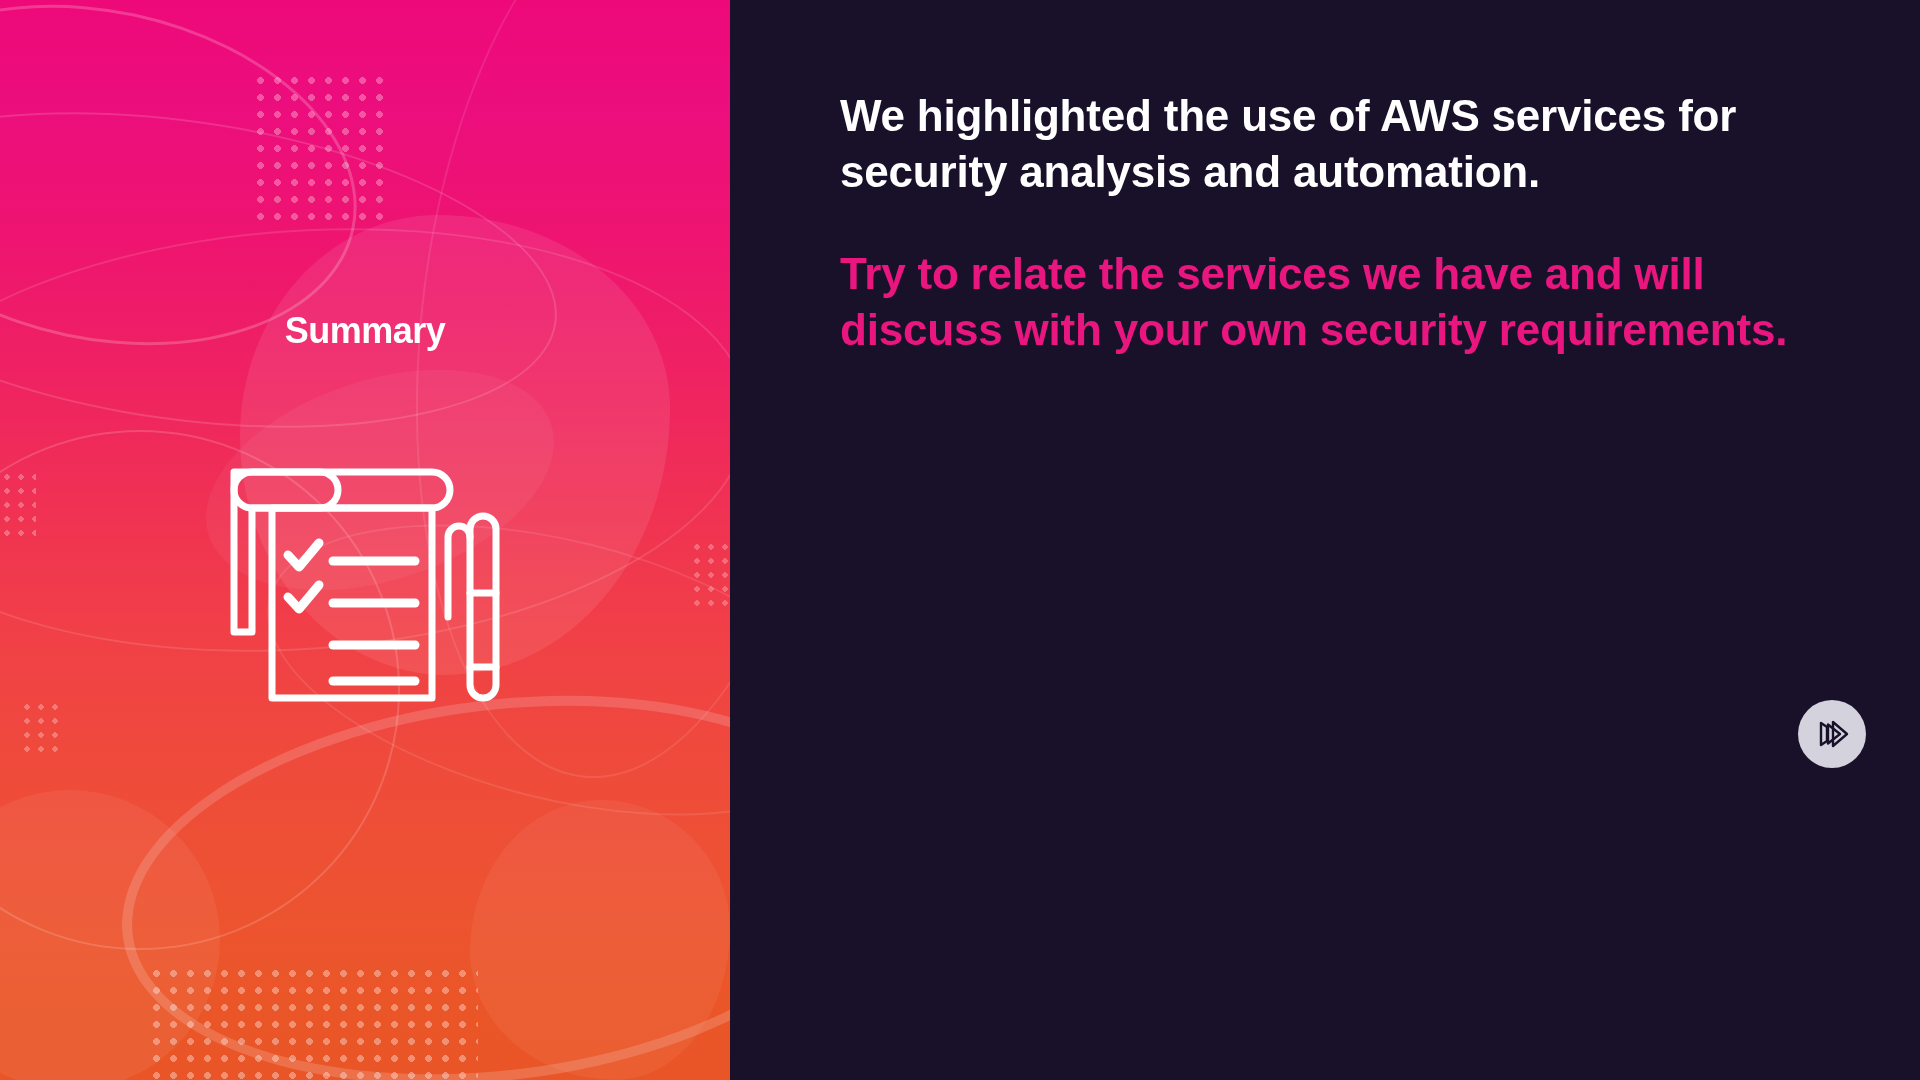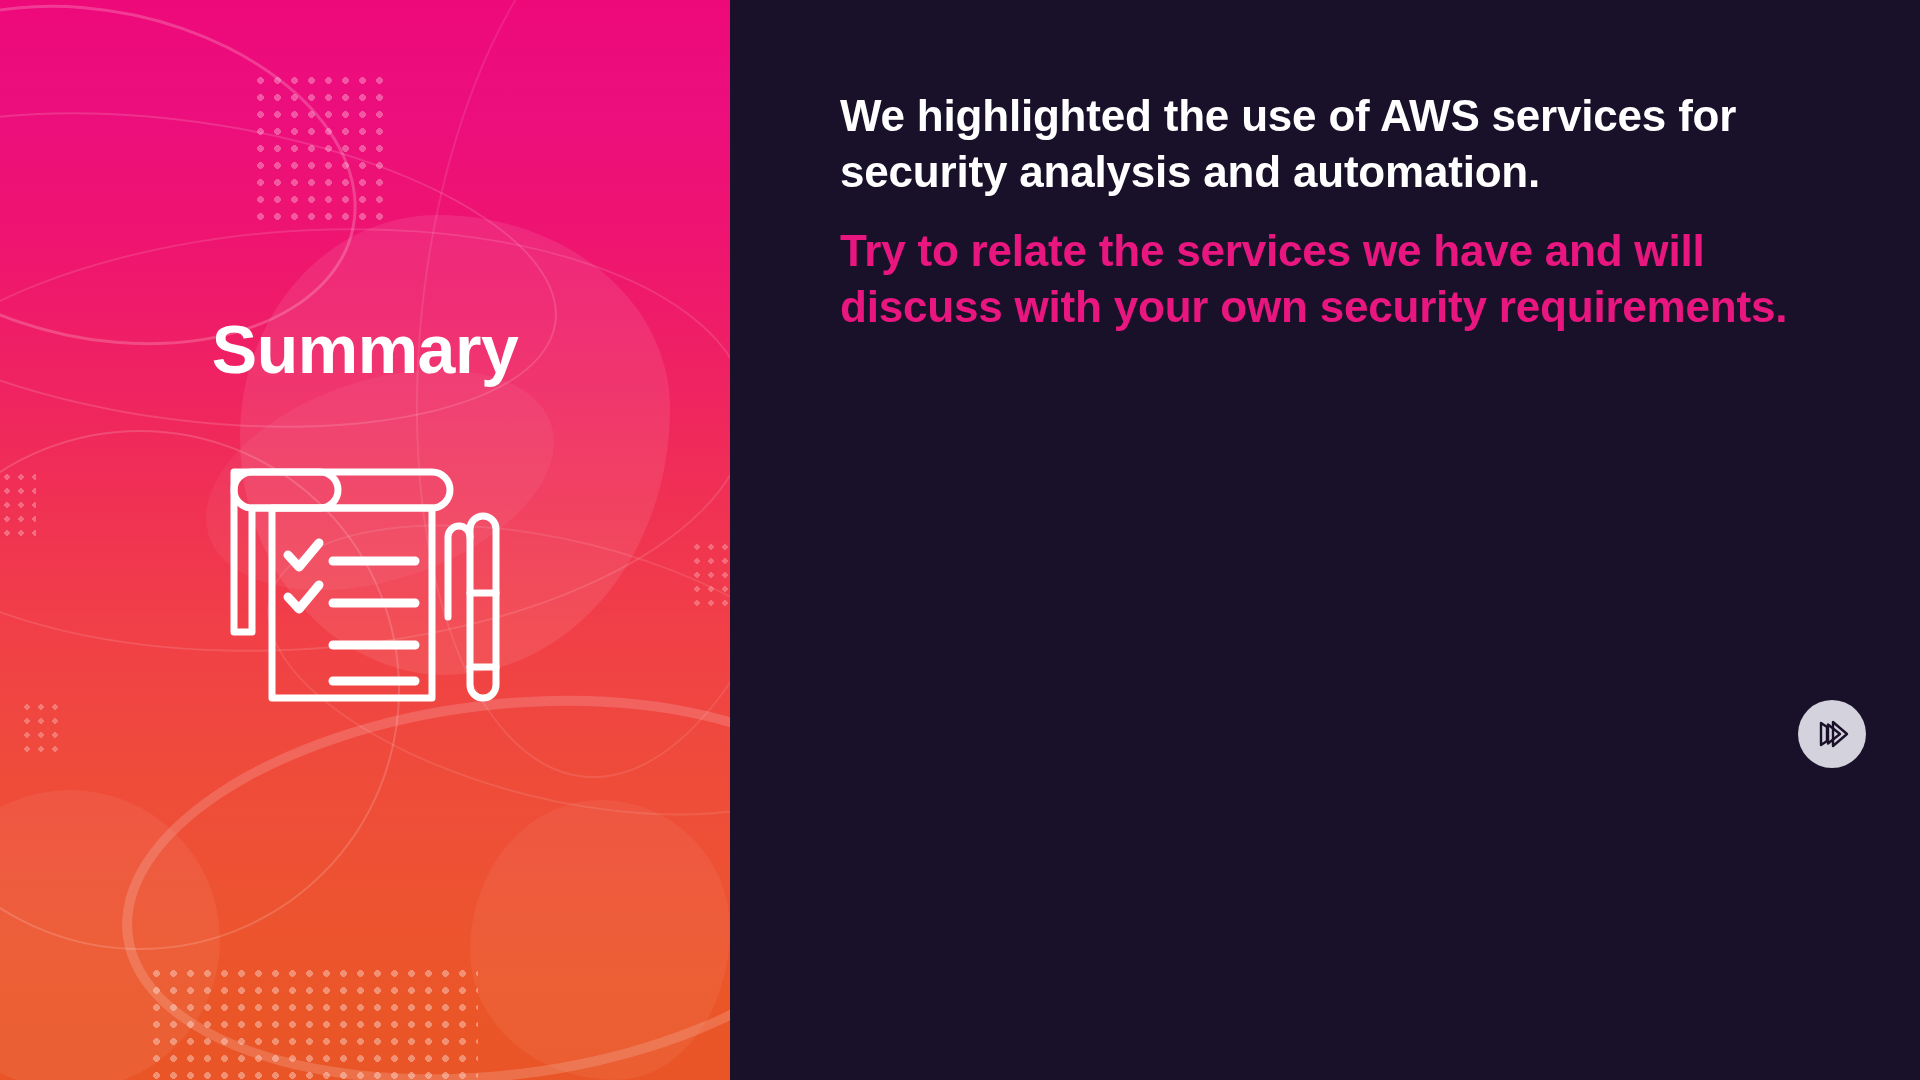--- a/index.html
+++ b/index.html
@@ -84,21 +84,21 @@
                  background-size:14px 14px;
                  background-image:radial-gradient(rgba(255,255,255,0.26) 26%, transparent 28%); }
 
   
   .panel-title {
     position:absolute;
     left:0; right:0;
     top:310px;
     text-align:center;
     color:#ffffff;
-    font-size:68px;
+    font-size:36px;
     font-weight:bold;
     letter-spacing:-0.5px;
     z-index:6;
   }
 
   
   .illustration {
     position:absolute;
     left:200px;
     top:445px;
@@ -119,21 +119,21 @@
   .body-copy {
     max-width:1010px;
   }
   .para {
     font-size:44px;
     font-weight:bold;
     line-height:1.27;
     letter-spacing:-0.2px;
   }
   .para-primary { color:#ffffff; }
-  .para-accent  { color:#ea1680; margin-top:23px; }
+  .para-accent  { color:#ea1680; margin-top:46px; }
 
   
   .brand-badge {
     position:absolute;
     right:54px;
     bottom:52px;
     width:68px; height:68px;
     border-radius:50%;
     background:#d4d2dc;
     display:flex;

